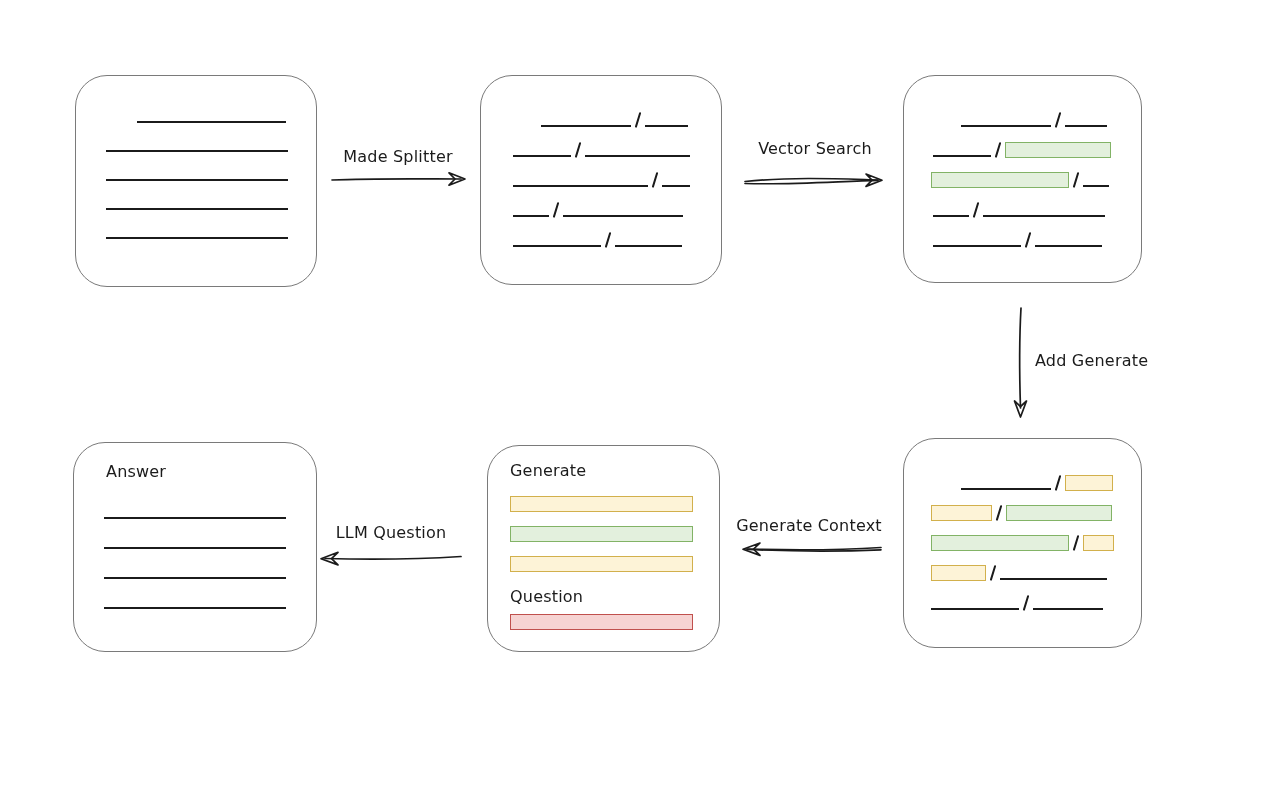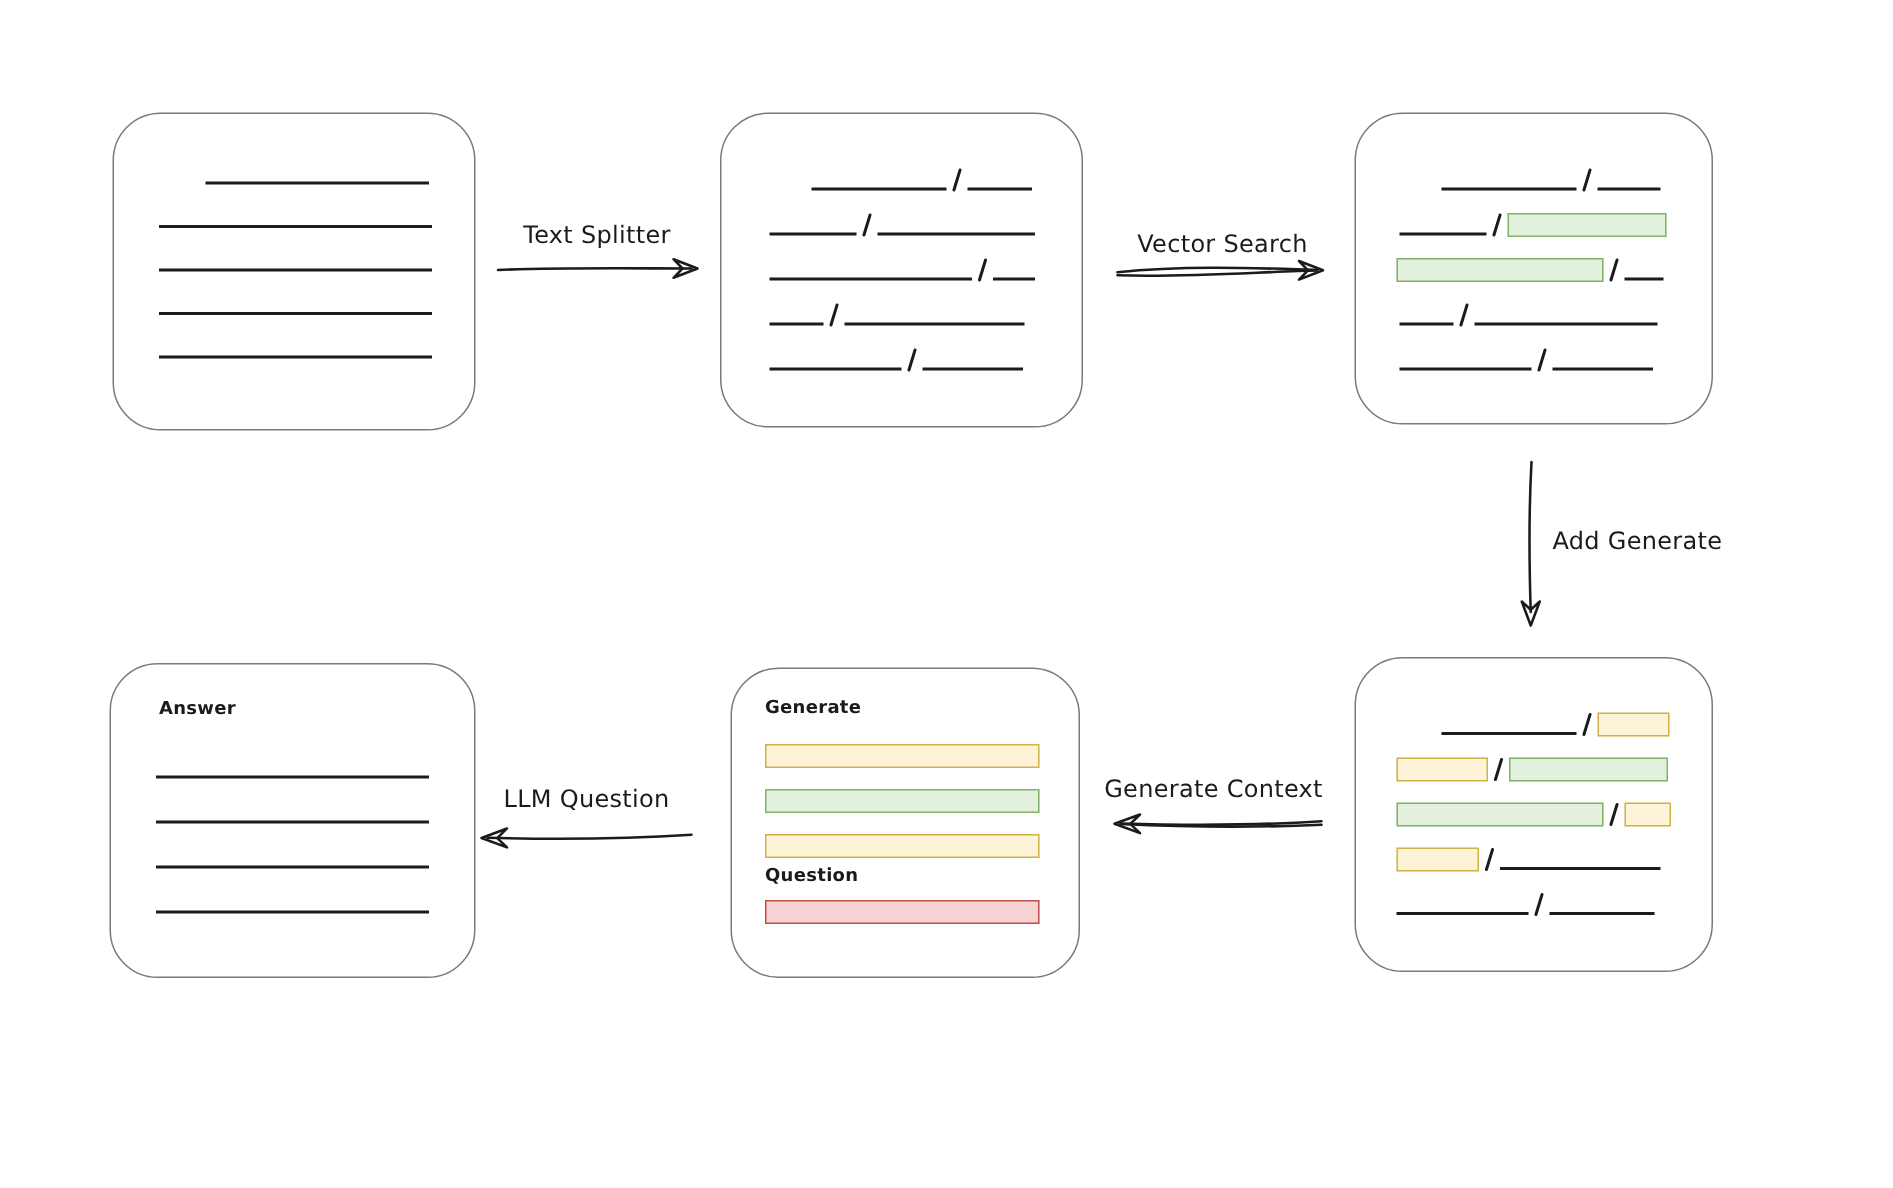--- a/index.html
+++ b/index.html
@@ -17,37 +17,37 @@
   .row { display:flex; align-items:flex-end; height:16px; }
   .seg { box-sizing:border-box; display:inline-block; }
   .seg-line { height:0; border-bottom:2px solid var(--stroke,#1b1b1b); margin-bottom:1px; }
   .seg-slash {
     width:2.2px; height:16px; background:var(--stroke,#1b1b1b);
     transform:rotate(17deg); border-radius:1px; margin:0 6px 0 6px; flex:0 0 auto;
   }
   .seg-green { height:16px; background:var(--green-fill); border:1.6px solid var(--green-border); }
   .seg-yellow { height:16px; background:var(--yellow-fill); border:1.6px solid var(--yellow-border); }
   .seg-red { height:16px; background:var(--red-fill); border:1.6px solid var(--red-border); }
-  .node-label { font-size:12px; font-weight:700; letter-spacing:0.2px; }
+  .node-label { font-size:16px; font-weight:400; letter-spacing:0.2px; }
   .edge-label {
     position:absolute; font-size:16px; font-weight:500; text-align:center;
     white-space:nowrap; letter-spacing:0.2px;
   }
   .arrow { position:absolute; }
   .arrow path { stroke:var(--stroke,#1b1b1b); stroke-width:1.7; fill:none; stroke-linecap:round; stroke-linejoin:round; }
   .caption {
     position:absolute; left:780px; top:686px; width:400px; text-align:center;
     font-size:18px; font-weight:500; letter-spacing:0.2px; white-space:nowrap;
   }
   
   .prompt-inner { padding:14px 0 0 22px; display:flex; flex-direction:column; align-items:flex-start; }
   .prompt-inner .node-label { line-height:22px; }
   .prompt-bars { display:flex; flex-direction:column; gap:14px; margin-top:14px; }
   .prompt-bars .seg { display:block; }
-  .q-label { }
+  .q-label { margin-top:14px; }
   .q-bar { margin-top:6px; }
   
   .answer-inner { padding:18px 0 0 32px; }
   .answer-inner .node-label { line-height:22px; }
   .answer-rows { margin-top:21px; margin-left:-2px; }
 </style>
 </head>
 <body>
 
 <div class="canvas">
@@ -65,21 +65,21 @@
         </div>
         <div class="row" style="margin-left: 30px;">
           <span class="seg seg-line" style="width: 182px;"></span>
         </div>
         <div class="row" style="margin-left: 30px;">
           <span class="seg seg-line" style="width: 182px;"></span>
         </div>
       </div>
   </div>
 
-  <div class="edge-label" style="left:332px; top:147px; width:132px;">Text Splitter</div>
+  <div class="edge-label" style="left:332px; top:147px; width:132px;">Made Splitter</div>
   <svg class="arrow" style="left:330px; top:166px;" width="140" height="26" viewBox="0 0 140 26">
     <path d="M2 14 C 45 12.2, 95 13, 131 13"></path>
     <path d="M119 6.8 L 135 13 L 119 19.2 L 125 13 Z"></path>
   </svg>
 
   <div class="node" style="left:480px; top:75px; width:242px; height:210px;">
     <div class="rows" style="padding-top:36px;">
         <div class="row" style="margin-left: 60px;">
           <span class="seg seg-line" style="width: 90px;"></span>
           <span class="seg seg-slash"></span>
@@ -101,21 +101,21 @@
           <span class="seg seg-line" style="width: 120px;"></span>
         </div>
         <div class="row" style="margin-left: 32px;">
           <span class="seg seg-line" style="width: 88px;"></span>
           <span class="seg seg-slash"></span>
           <span class="seg seg-line" style="width: 67px;"></span>
         </div>
       </div>
   </div>
 
-  <div class="edge-label" style="left:745px; top:153px; width:140px;">Vector Search</div>
+  <div class="edge-label" style="left:745px; top:139px; width:140px;">Vector Search</div>
   <svg class="arrow" style="left:743px; top:168px;" width="144" height="26" viewBox="0 0 144 26">
     <path d="M2 13.5 C 50 8.5, 100 11, 135 12"></path>
     <path d="M2 15.5 C 50 17, 100 13, 135 12.4"></path>
     <path d="M123 6 L 139 12.2 L 123 18.4 L 129 12.2 Z"></path>
   </svg>
 
   <div class="node" style="left:903px; top:75px; width:239px; height:208px;">
     <div class="rows" style="padding-top:36px;">
         <div class="row" style="margin-left: 57px;">
           <span class="seg seg-line" style="width: 90px;"></span>

